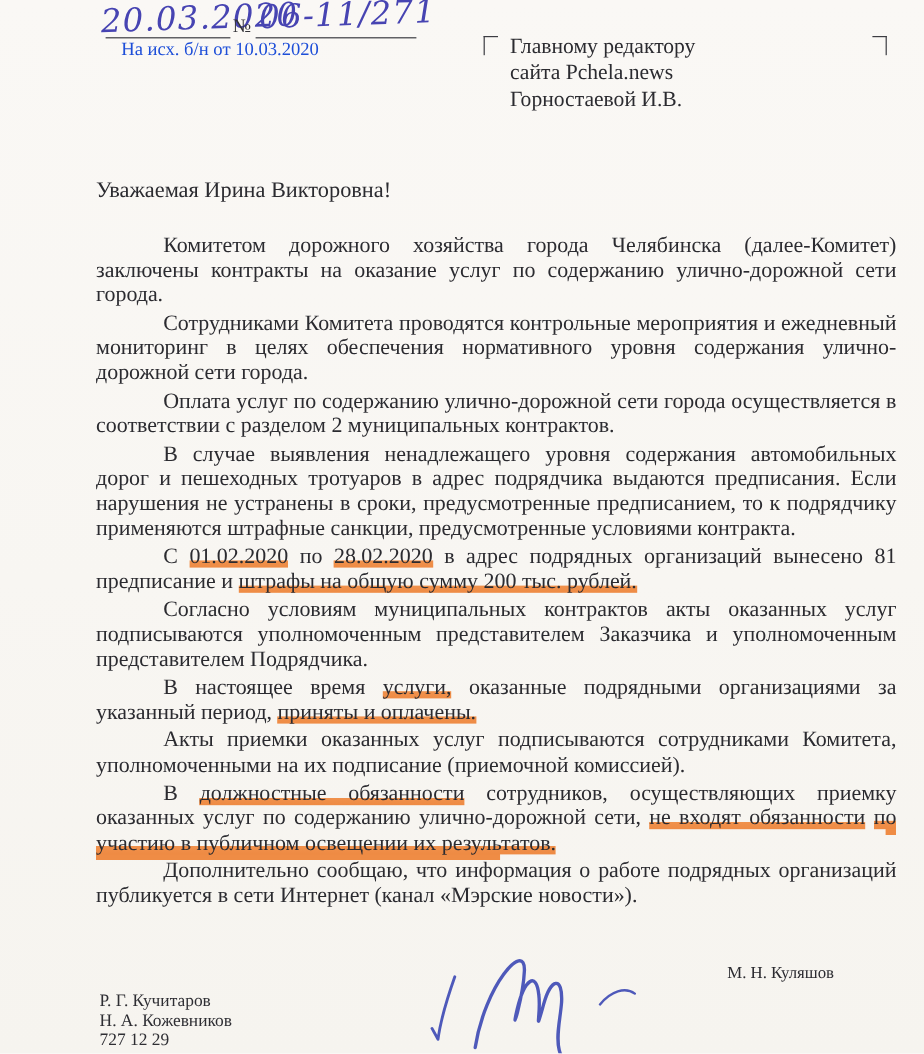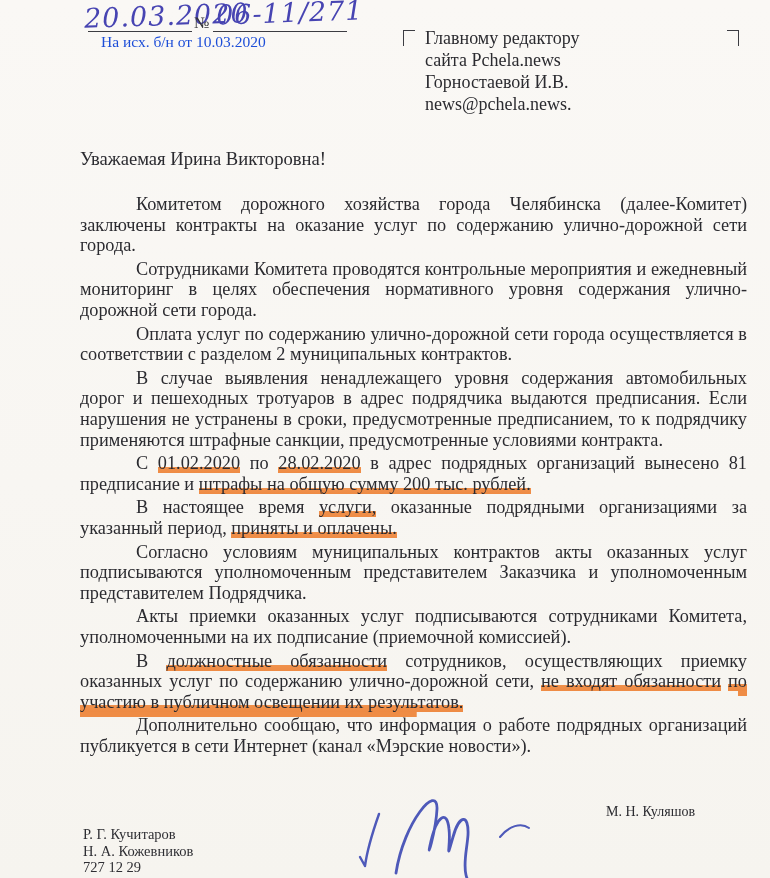--- a/index.html
+++ b/index.html
@@ -57,36 +57,35 @@
 <div class="rule rule1"></div>
 <div class="rule rule2"></div>
 <div class="ref-note">На исх. б/н от 10.03.2020</div>
 
 <div class="bracket bracket-l"></div>
 <div class="bracket bracket-r"></div>
 <div class="addressee">
   <div class="addr-line">Главному редактору</div>
   <div class="addr-line">сайта Pchela.news</div>
   <div class="addr-line">Горностаевой И.В.</div>
-  <div class="addr-line">news@pchela.news.</div>
 </div>
 
 <div class="content">
   <div class="salutation">Уважаемая Ирина Викторовна!</div>
 
   <p>Комитетом дорожного хозяйства города Челябинска (далее-Комитет) заключены контракты на оказание услуг по содержанию улично-дорожной сети города.</p>
   <p>Сотрудниками Комитета проводятся контрольные мероприятия и ежедневный мониторинг в целях обеспечения нормативного уровня содержания улично-дорожной сети города.</p>
   <p>Оплата услуг по содержанию улично-дорожной сети города осуществляется в соответствии с разделом 2 муниципальных контрактов.</p>
   <p>В случае выявления ненадлежащего уровня содержания автомобильных дорог и пешеходных тротуаров в адрес подрядчика выдаются предписания. Если нарушения не устранены в сроки, предусмотренные предписанием, то к подрядчику применяются штрафные санкции, предусмотренные условиями контракта.</p>
 
   <p><span>С </span><span class="mk">01.02.2020</span><span> по </span><span class="mk">28.02.2020</span><span> в адрес подрядных организаций вынесено 81 предписание и </span><span class="mk">штрафы на общую сумму 200 тыс. рублей.</span></p>
 
+  <p>Согласно условиям муниципальных контрактов акты оказанных услуг подписываются уполномоченным представителем Заказчика и уполномоченным представителем Подрядчика.</p>
+
   <p><span>В настоящее время </span><span class="mk">услуги,</span><span> оказанные подрядными организациями за указанный период, </span><span class="mk">приняты и оплачены.</span></p>
-
-  <p>Согласно условиям муниципальных контрактов акты оказанных услуг подписываются уполномоченным представителем Заказчика и уполномоченным представителем Подрядчика.</p>
   <p>Акты приемки оказанных услуг подписываются сотрудниками Комитета, уполномоченными на их подписание (приемочной комиссией).</p>
 
   <p><span>В </span><span class="mk">должностные обязанности</span><span> сотрудников, осуществляющих приемку оказанных услуг по содержанию улично-дорожной сети, </span><span class="mk">не входят обязанности</span><span> </span><span class="mk2">по участию в публичном освещении их результатов.</span></p>
 
   <p>Дополнительно сообщаю, что информация о работе подрядных организаций публикуется в сети Интернет (канал «Мэрские новости»).</p>
 </div>
 
 <svg class="sig-svg" width="210" height="99" viewBox="0 0 210 99">
   <g fill="none" stroke="#3c49b4" stroke-linecap="round" stroke-linejoin="round" opacity="0.9">
     <path d="M29,35 C23,52 17,72 15,87 l-5,-9" stroke-width="2.4"></path>

